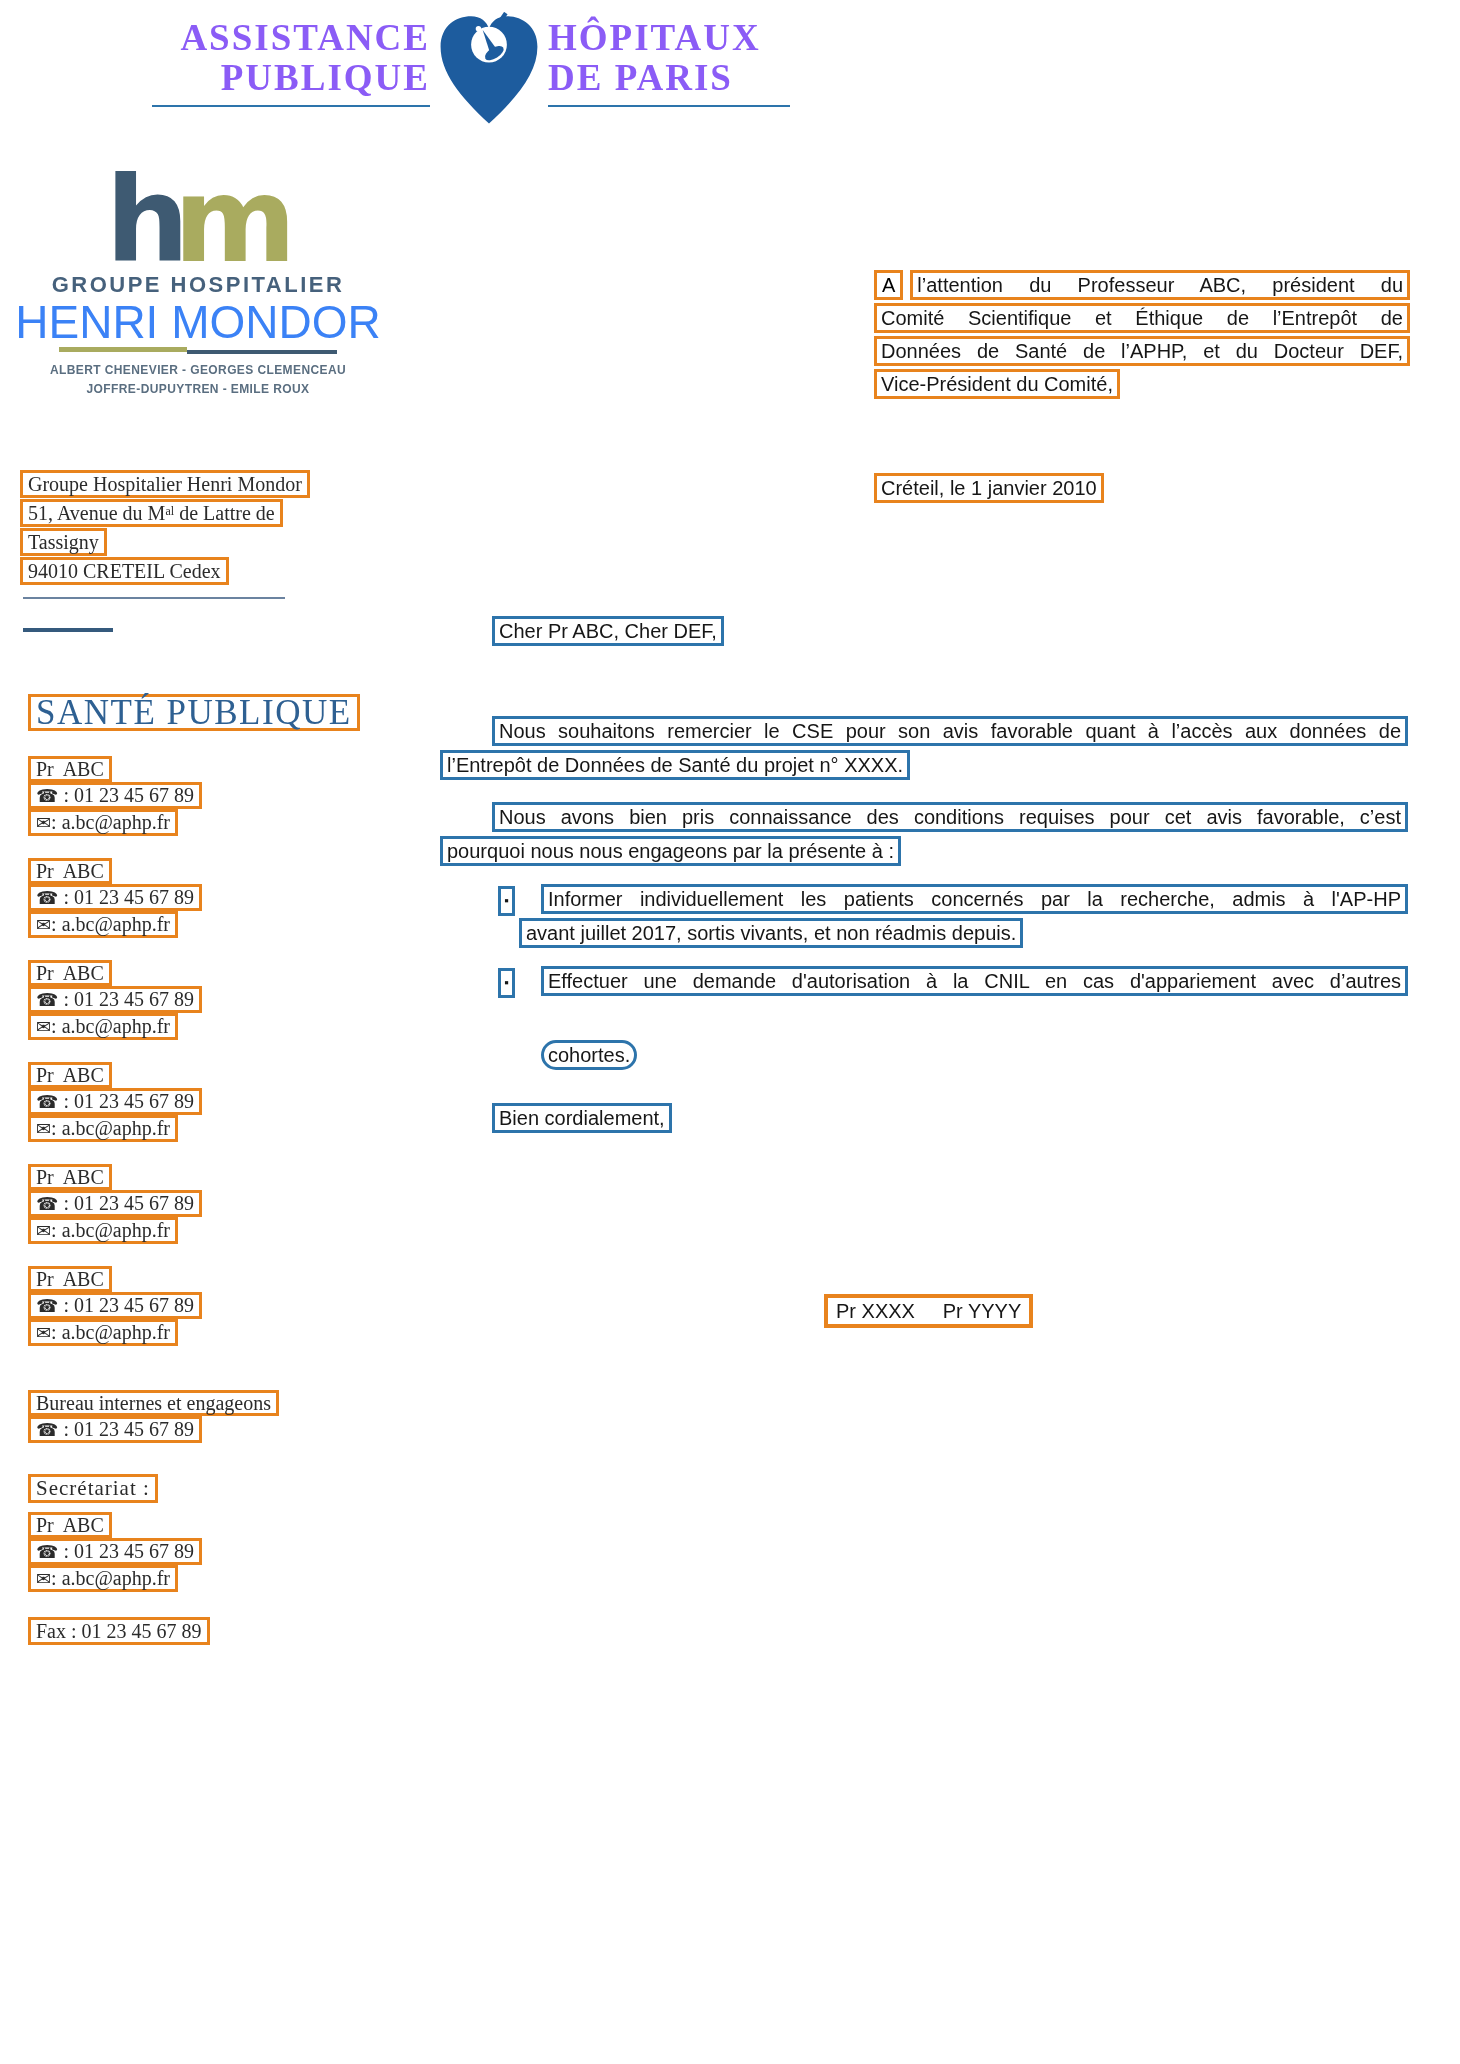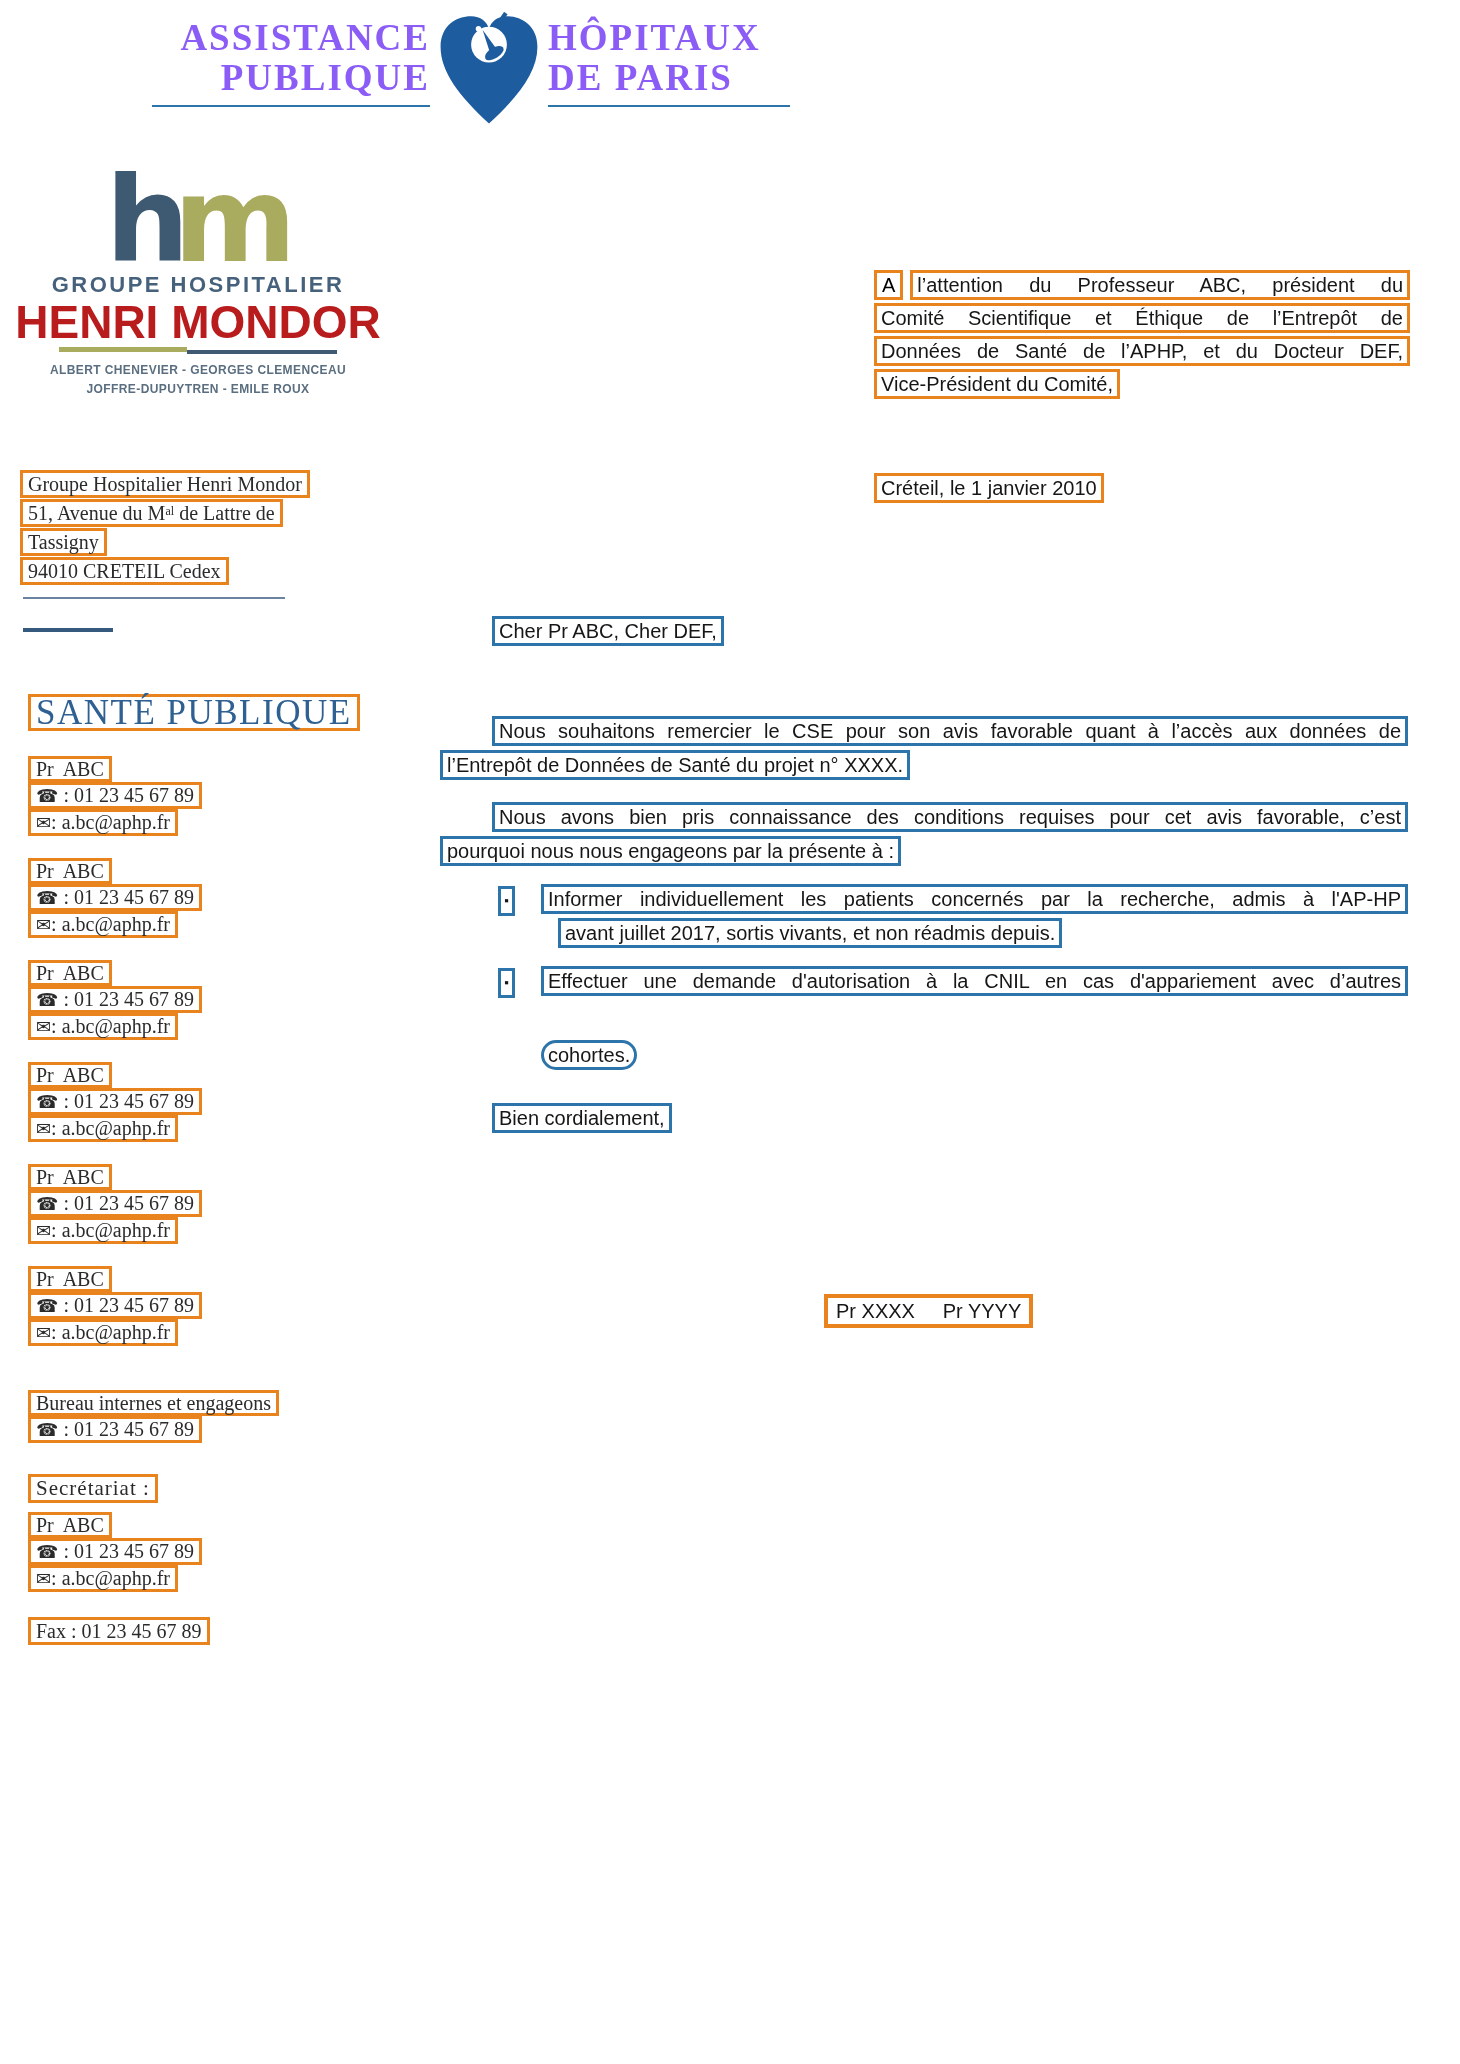--- a/index.html
+++ b/index.html
@@ -18,21 +18,21 @@
   .aphp-side.right { width: 242px; text-align: left; }
   .aphp-rule { border-bottom: 2px solid #2d74ab; margin-top: 7px; width: 100%; }
   .aphp-heart { width: 106px; margin: -6px 6px 0 6px; flex: 0 0 auto; }
 
   
   .hm { left: 12px; top: 164px; width: 372px; text-align: center; }
   .hm-mono { font-family: "DejaVu Sans", sans-serif; font-weight: bold; font-size: 118px; line-height: 0.95; letter-spacing: -6px; }
   .hm-mono .mh { color: #3e5a72; }
   .hm-mono .mm { color: #a9ab5f; margin-left: -10px; }
   .hm-groupe { font-weight: bold; font-size: 22px; letter-spacing: 2.5px; color: #46617c; margin-top: -4px; }
-  .hm-name { font-weight: bold; font-size: 46px; color: #b91c1c; letter-spacing: 0px; line-height: 1.05; }
+  .hm-name { font-weight: normal; font-size: 46px; color: #3b82f6; letter-spacing: 0px; line-height: 1.05; }
   .hm-rule { display: flex; justify-content: center; margin: 1px auto 7px auto; width: 280px; }
   .hm-rule .olive { width: 128px; height: 5px; background: #a9ab5f; }
   .hm-rule .blue  { width: 150px; height: 4px; background: #3e5a72; margin-top: 3px; }
   .hm-sites { font-weight: bold; font-size: 12px; color: #5a6e80; line-height: 1.55; letter-spacing: 0.4px; }
 
   
   .serif { font-family: "Liberation Serif", serif; color: #2b2b2b; }
   .addr { left: 20px; top: 470px; }
   .addr .obox { font-size: 20px; line-height: 22px; margin-bottom: 1px; }
 
@@ -194,21 +194,21 @@
   <div class="bline fit" style="left:492px; top:616px;">Cher Pr ABC, Cher DEF,</div>
 
   <div class="bline just" style="left:492px; top:716px; width:916px;">Nous souhaitons remercier le CSE pour son avis favorable quant à l’accès aux données de</div>
   <div class="bline fit" style="left:440px; top:750px;">l’Entrepôt de Données de Santé du projet n° XXXX.</div>
 
   <div class="bline just" style="left:492px; top:802px; width:916px;">Nous avons bien pris connaissance des conditions requises pour cet avis favorable, c’est</div>
   <div class="bline fit" style="left:440px; top:836px;">pourquoi nous nous engageons par la présente à :</div>
 
   <div class="bline bullet-box" style="left:498px; top:886px;">▪</div>
   <div class="bline just" style="left:541px; top:884px; width:867px;">Informer individuellement les patients concernés par la recherche, admis à l'AP-HP</div>
-  <div class="bline fit" style="left:558px; top:918px;">avant juillet 2017, sortis vivants, et non réadmis depuis.</div>
+  <div class="bline fit" style="left:519px; top:918px;">avant juillet 2017, sortis vivants, et non réadmis depuis.</div>
 
   <div class="bline bullet-box" style="left:498px; top:968px;">▪</div>
   <div class="bline just" style="left:541px; top:966px; width:867px;">Effectuer une demande d'autorisation à la CNIL en cas d'appariement avec d’autres</div>
   <div class="bline fit" style="left:541px; top:1040px;border-radius:15px;">cohortes.</div>
 
   <div class="bline fit" style="left:492px; top:1103px;">Bien cordialement,</div>
 
   <div class="oline fit pre" style="left:824px; top:1294px; border-width:4px; padding:1px 8px;">Pr XXXX     Pr YYYY</div>
 
 </div>

